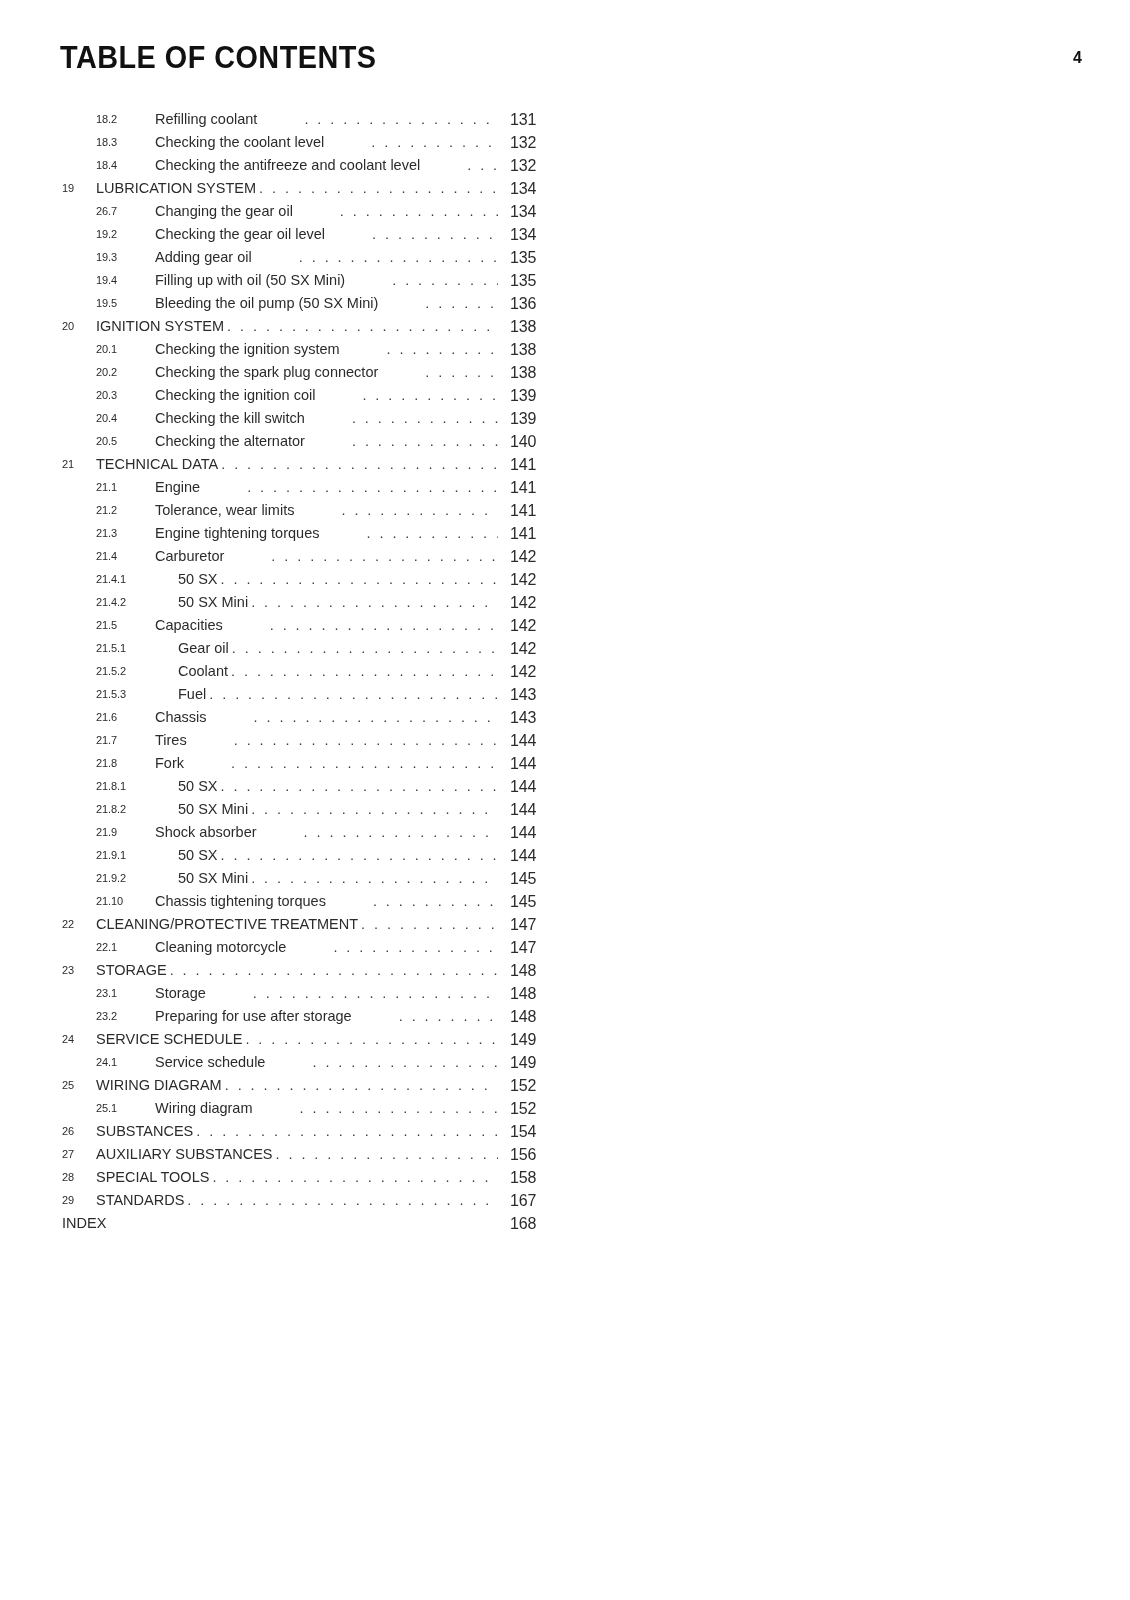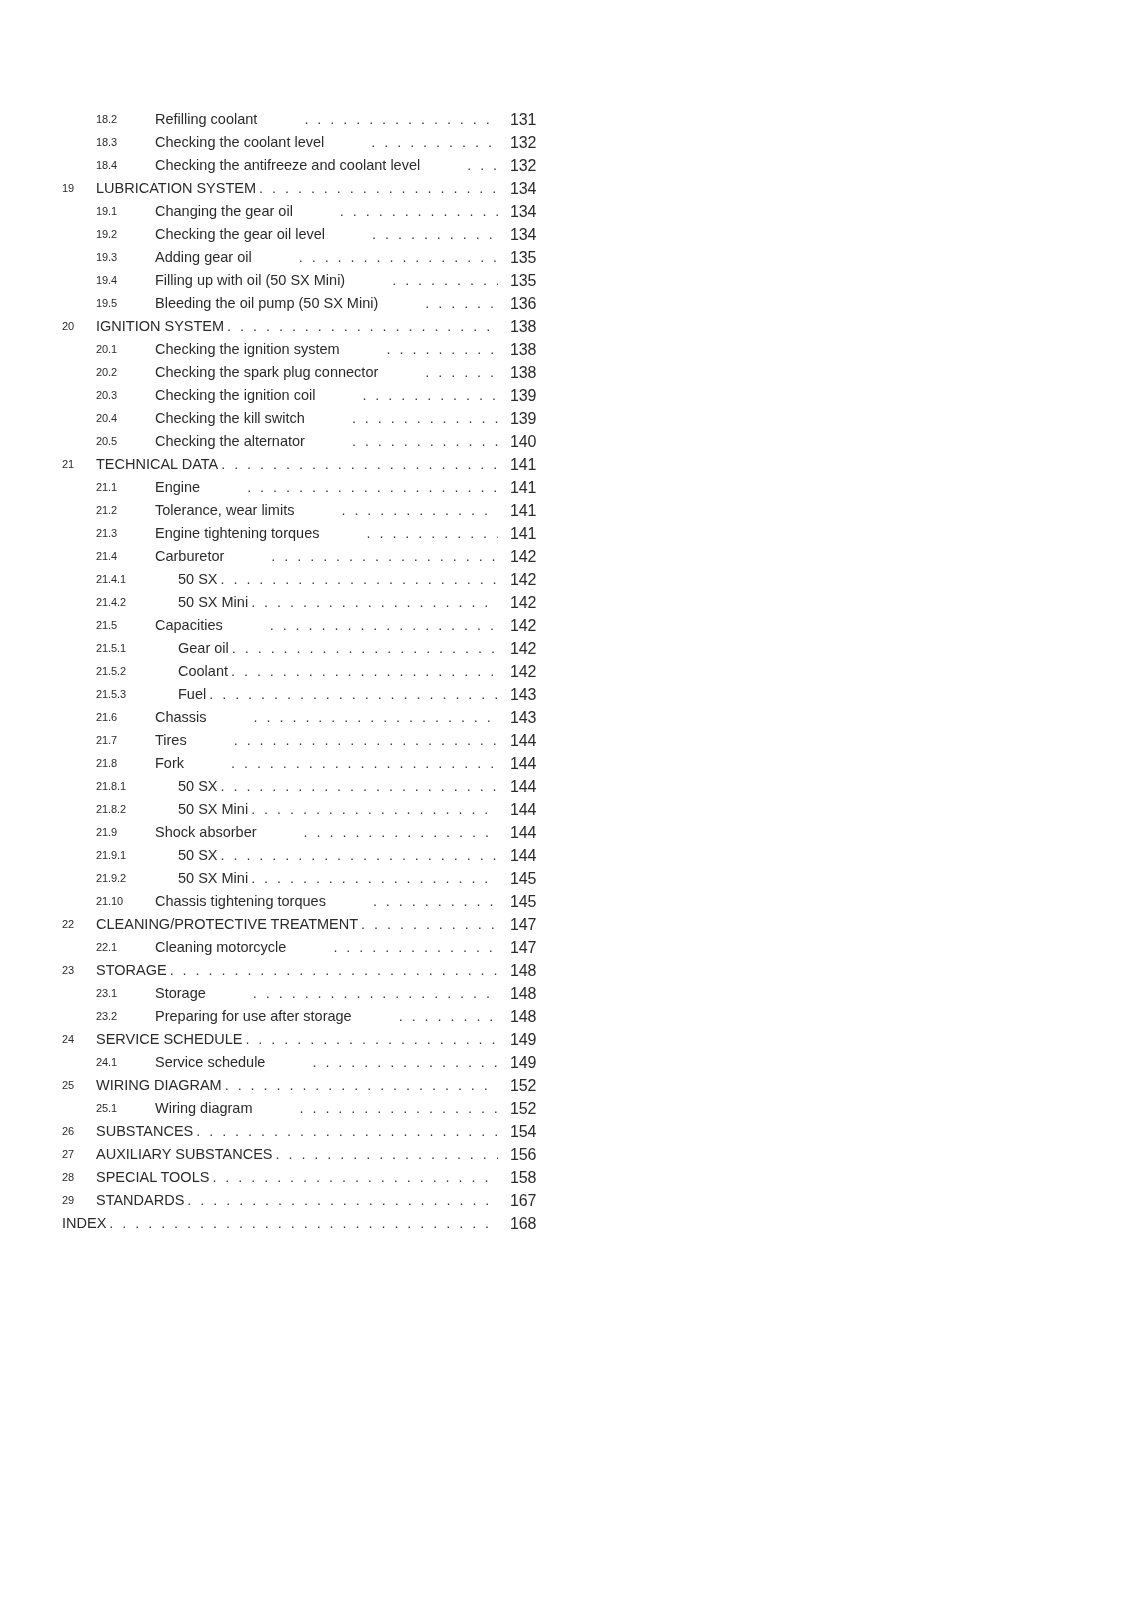--- a/index.html
+++ b/index.html
@@ -108,27 +108,31 @@
   
   .lvl1 > .num        { left: 62px; }
   .lvl1 > .title-wrap { left: 96px; align-items: flex-end; }
 
   .lvl2 > .num        { left: 96px; }
   .lvl2 > .title-wrap { left: 155px; gap: 44px; }
 
   .lvl3 > .num        { left: 96px; }
   .lvl3 > .title-wrap { left: 178px; }
 
-  .lvl0 > .title-wrap { left: 62px; }
+  .lvl0 > .title-wrap { left: 62px; flex-direction: column; }
 </style>
 </head>
 <body>
 
 <div class="page">
 
+  <div class="header">
+    <div class="doc-title">TABLE OF CONTENTS</div>
+    <div class="page-number">4</div>
+  </div>
 
   <div class="toc" id="toc-list">
       <div class="toc-row lvl2">
         <span class="num">18.2</span>
         <span class="title-wrap">
           <span class="title-txt">Refilling coolant</span>
           <span class="leader">. . . . . . . . . . . . . . . . . . . . . . . . . . . . . . . . . . . . . . . . . . . . . . . . . . . . . . . . . . . . . . . . . . . . . . . . . . . . . . . . . . . . . . . . . . </span>
         </span>
         <span class="pnum">131</span>
       </div>
@@ -150,21 +154,21 @@
       </div>
       <div class="toc-row lvl1">
         <span class="num">19</span>
         <span class="title-wrap">
           <span class="title-txt">LUBRICATION SYSTEM</span>
           <span class="leader">. . . . . . . . . . . . . . . . . . . . . . . . . . . . . . . . . . . . . . . . . . . . . . . . . . . . . . . . . . . . . . . . . . . . . . . . . . . . . . . . . . . . . . . . . . </span>
         </span>
         <span class="pnum">134</span>
       </div>
       <div class="toc-row lvl2">
-        <span class="num">19.1</span>
+        <span class="num">26.7</span>
         <span class="title-wrap">
           <span class="title-txt">Changing the gear oil</span>
           <span class="leader">. . . . . . . . . . . . . . . . . . . . . . . . . . . . . . . . . . . . . . . . . . . . . . . . . . . . . . . . . . . . . . . . . . . . . . . . . . . . . . . . . . . . . . . . . . </span>
         </span>
         <span class="pnum">134</span>
       </div>
       <div class="toc-row lvl2">
         <span class="num">19.2</span>
         <span class="title-wrap">
           <span class="title-txt">Checking the gear oil level</span>

